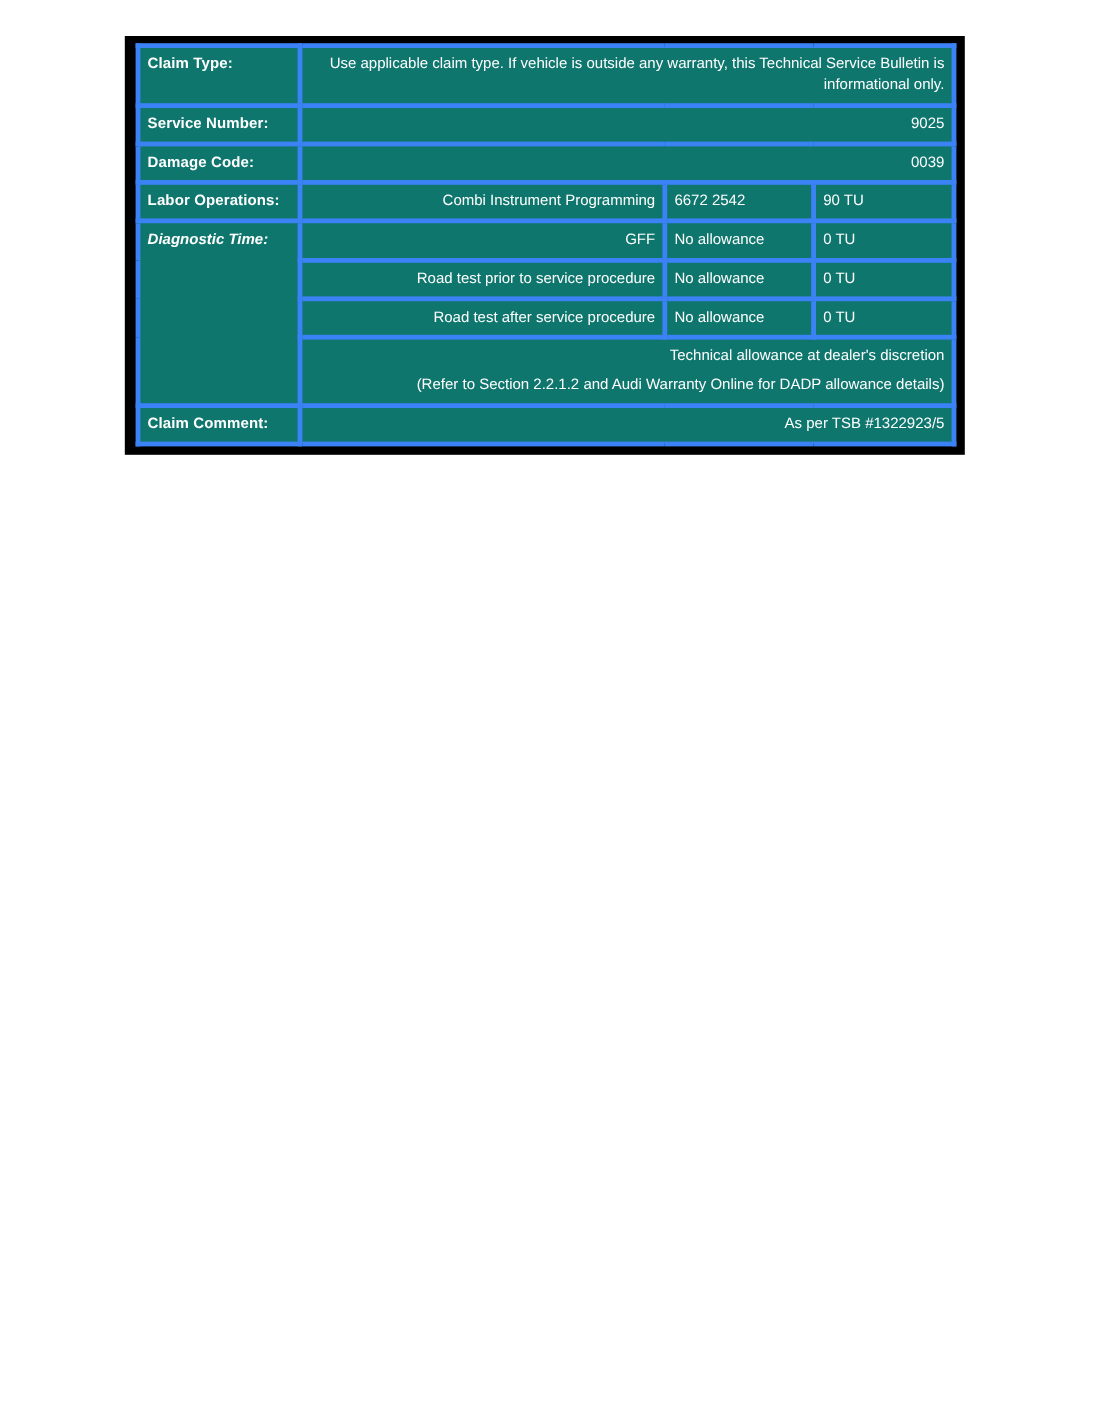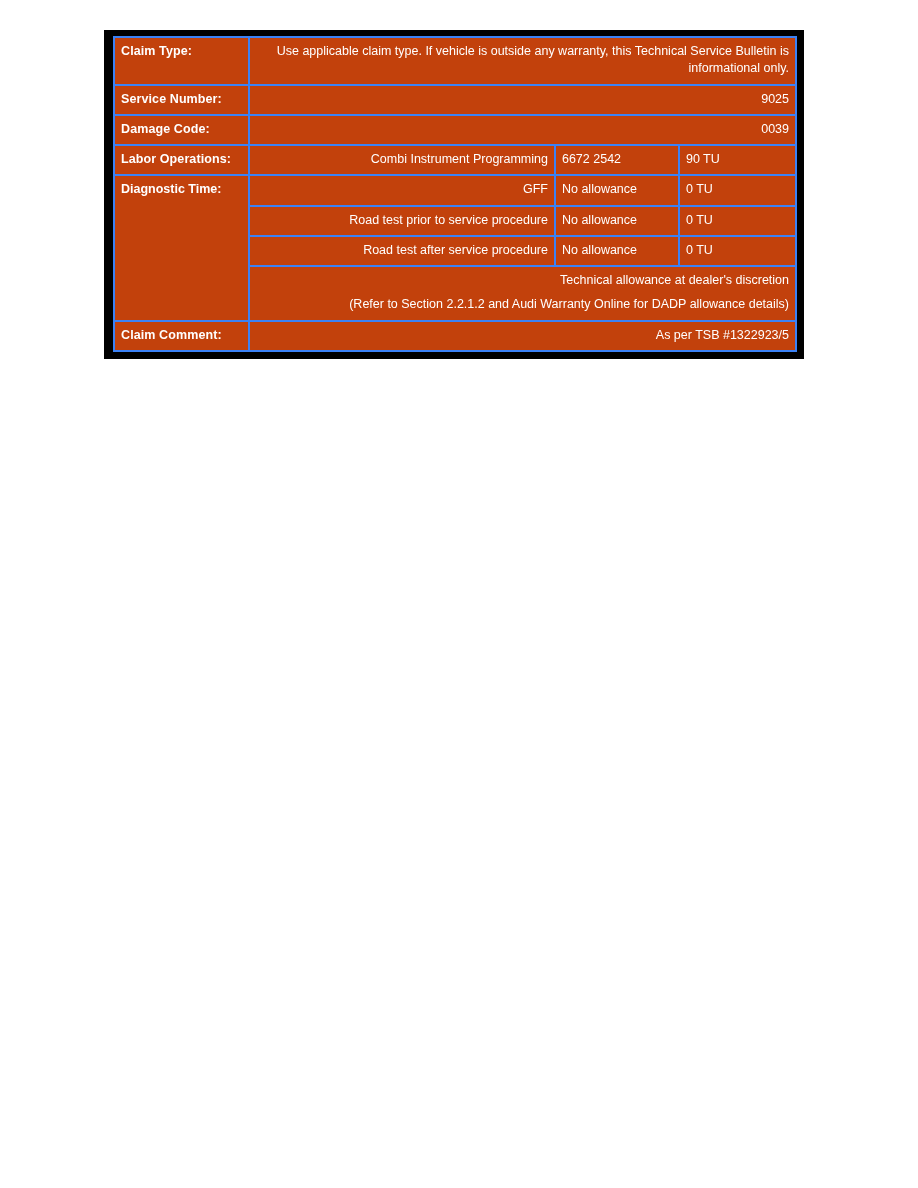--- a/index.html
+++ b/index.html
@@ -29,37 +29,38 @@
     padding: 6px 7px 7px 9px;
     box-sizing: border-box;
   }
   table.claim-table {
     width: 100%;
     border-collapse: collapse;
     table-layout: fixed;
     background: #000000;
   }
   table.claim-table td {
-    border: 2px solid #3b82f6;
+    border: 4px solid #3b82f6;
     color: #ffffff;
     font-size: 12.5px;
     line-height: 1.38;
     padding: 5px 6px 6px 6px;
     vertical-align: top;
-    background: #c2410c;
+    background: #0f766e;
   }
   td.label-cell {
     font-weight: bold;
     width: 135px;
     letter-spacing: 0.1px;
   }
   td.label-cell-tall {
     font-weight: bold;
     width: 135px;
     vertical-align: top;
+    font-style: italic;
   }
   td.desc-cell {
     font-weight: normal;
     text-align: right;
   }
   td.code-cell {
     width: 124px;
   }
   td.tu-cell {
     width: 117px;

